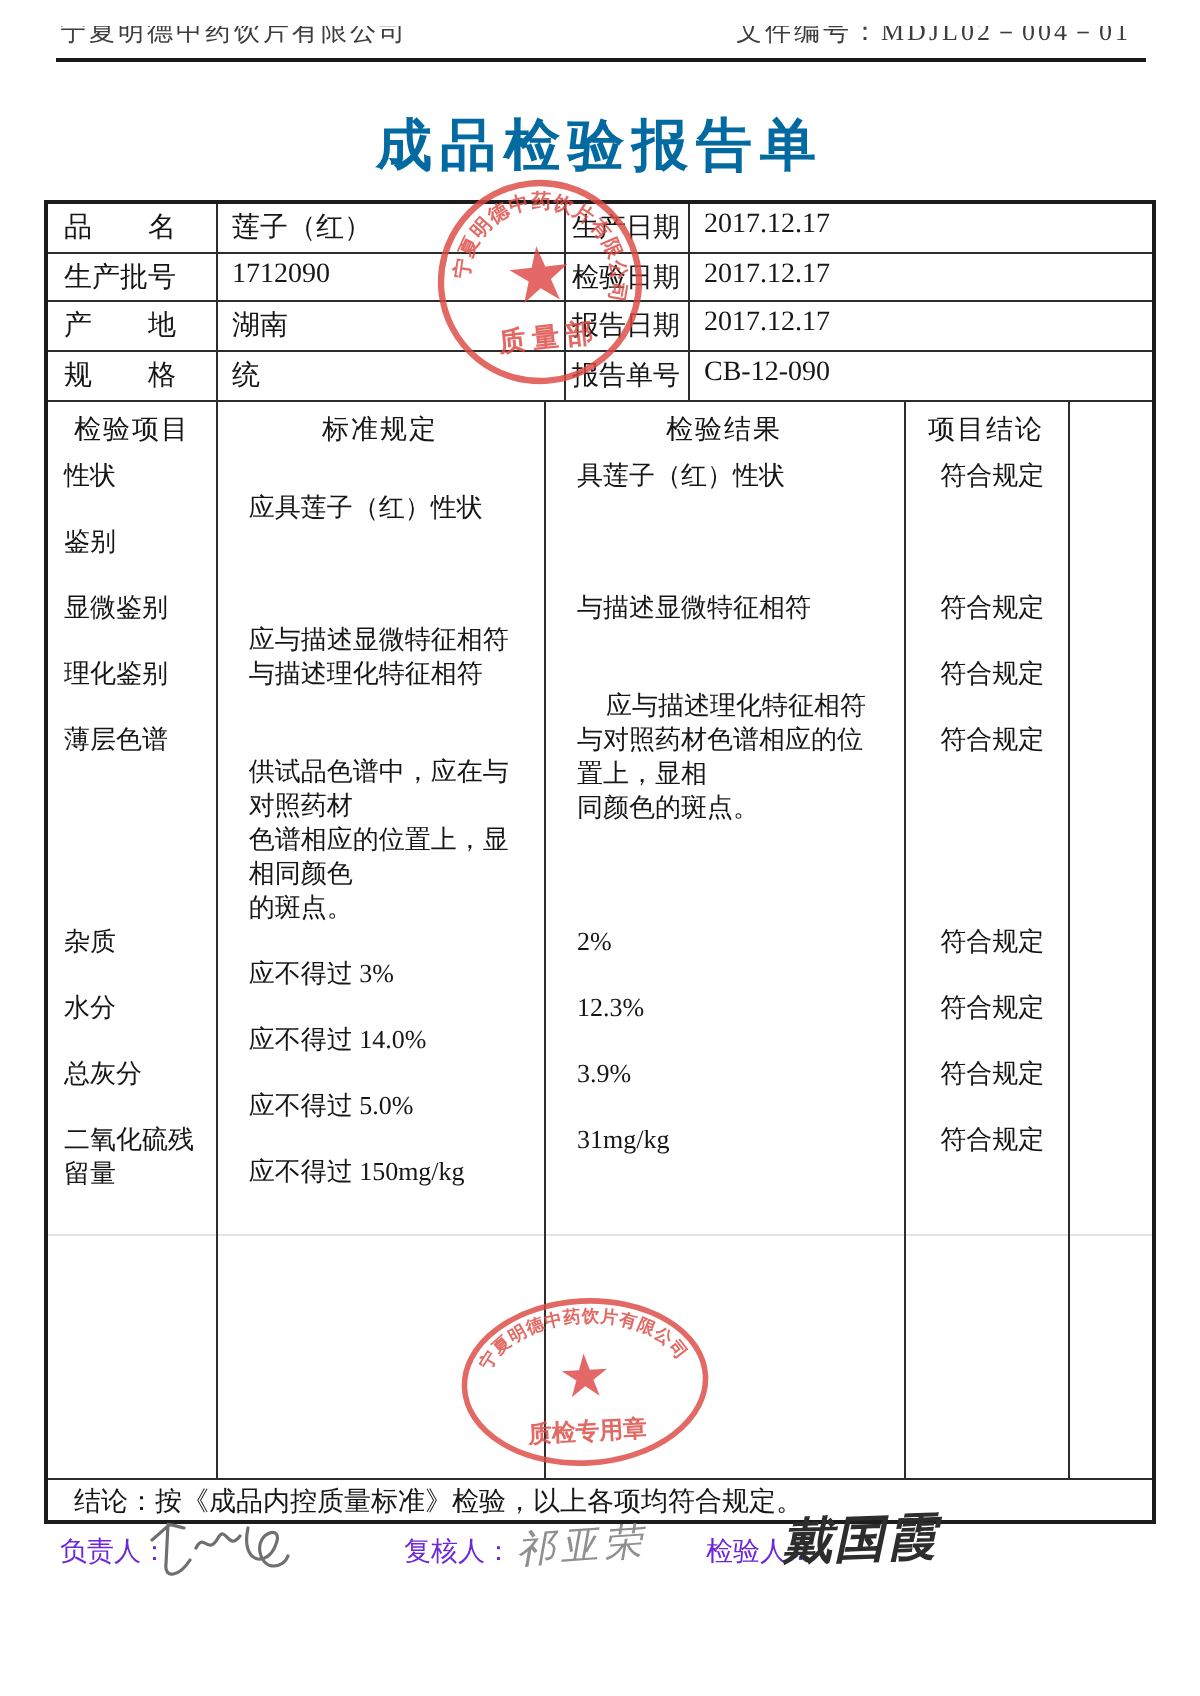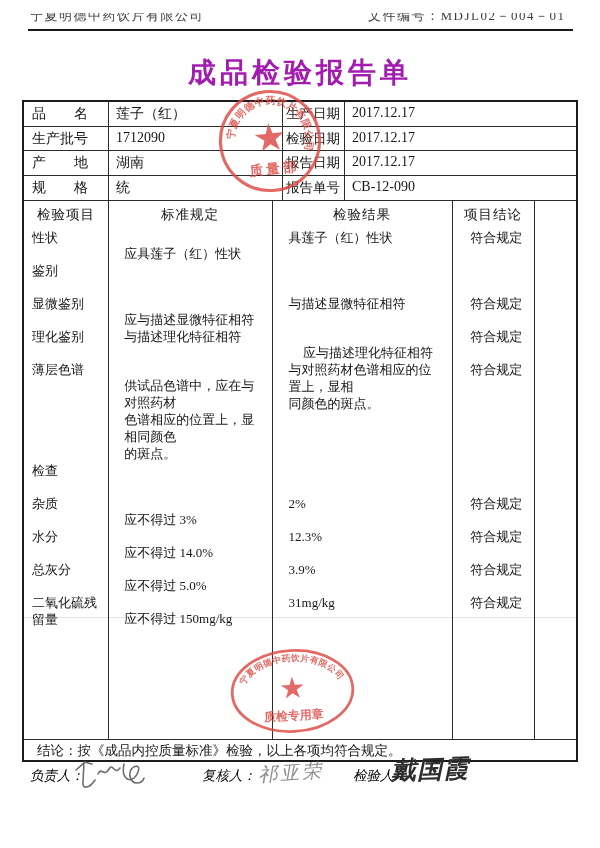--- a/index.html
+++ b/index.html
@@ -9,21 +9,21 @@
     color:#161616; overflow:hidden;
   }
   
   .hdr-clip { position:absolute; top:13px; height:15px; overflow:hidden; }
   .hdr-clip .hdr-text { position:relative; top:-6px; font-size:13px; color:#3d3d3d; letter-spacing:1.5px; white-space:nowrap; }
   .hdr-left { left:30px; width:240px; }
   .hdr-right { left:368px; width:205px; }
   .hdr-rule { position:absolute; left:28px; top:29px; width:545px; height:2px; background:#1a1a1a; }
   
   .title { position:absolute; left:0; top:54px; width:600px; text-align:center;
-           font-size:28px; font-weight:bold; letter-spacing:4px; color:#a21caf; }
+           font-size:28px; font-weight:bold; letter-spacing:4px; color:#0369a1; }
   
   .tbl { position:absolute; left:22px; top:100px; width:556px; height:662px;
          border:2px solid #1c1c1c; box-sizing:border-box; }
   .hline,.vline { position:absolute; background:#2c2c2c; }
   .hline { height:1px; left:0; width:552px; }
   .vline { width:1px; }
   .hline.faint { background:#e4e4e4; }
   
   .info-row { position:absolute; left:0; width:552px; height:24px; font-size:14px; }
   .info-row span { position:absolute; top:3px; white-space:nowrap; }
@@ -48,21 +48,21 @@
   .c3 { width:82px;  padding-left:11px; }
   
   .conclusion { position:absolute; left:0; top:637px; width:492px; height:23px;
                 line-height:23px; font-size:13.5px; padding-left:13px; box-sizing:border-box;
                 white-space:nowrap; }
   
   .stamp { position:absolute; opacity:0.82; pointer-events:none; }
   .stamp-top { left:216px; top:87px; width:108px; height:108px; transform:rotate(-6deg); }
   .stamp-bottom { left:229px; top:646px; width:127px; height:90px; transform:rotate(-3deg); }
   
-  .sig-label { position:absolute; top:767px; font-size:13.5px; color:#000000; white-space:nowrap;font-style:italic; }
+  .sig-label { position:absolute; top:767px; font-size:13.5px; color:#6d28d9; white-space:nowrap; }
   .sig-name { position:absolute; white-space:nowrap; font-style:italic; }
   .sig-2 { left:258px; top:760px; font-size:19px; color:#8f8f8f; transform:rotate(-4deg); letter-spacing:3px; }
   .sig-3 { left:391px; top:753px; font-size:25px; font-weight:bold; color:#2d2d2d; transform:rotate(-2deg); letter-spacing:1px; }
   .sig-scribble { position:absolute; left:68px; top:756px; }
 </style>
 </head>
 <body>
 
 <div class="doc">
 
@@ -148,26 +148,20 @@
           <div class="insp-cell c3">符合规定</div>
         </div>
         <div class="insp-row">
           <div class="insp-cell c0">薄层色谱</div>
           <div class="insp-cell c1">供试品色谱中，应在与对照药材
 色谱相应的位置上，显相同颜色
 的斑点。</div>
           <div class="insp-cell c2">与对照药材色谱相应的位置上，显相
 同颜色的斑点。</div>
           <div class="insp-cell c3">符合规定</div>
-        </div>
-        <div class="insp-row">
-          <div class="insp-cell c0">检查</div>
-          <div class="insp-cell c1">&nbsp;</div>
-          <div class="insp-cell c2">&nbsp;</div>
-          <div class="insp-cell c3">&nbsp;</div>
         </div>
         <div class="insp-row">
           <div class="insp-cell c0">杂质</div>
           <div class="insp-cell c1">应不得过 3%</div>
           <div class="insp-cell c2">2%</div>
           <div class="insp-cell c3">符合规定</div>
         </div>
         <div class="insp-row">
           <div class="insp-cell c0">水分</div>
           <div class="insp-cell c1">应不得过 14.0%</div>

